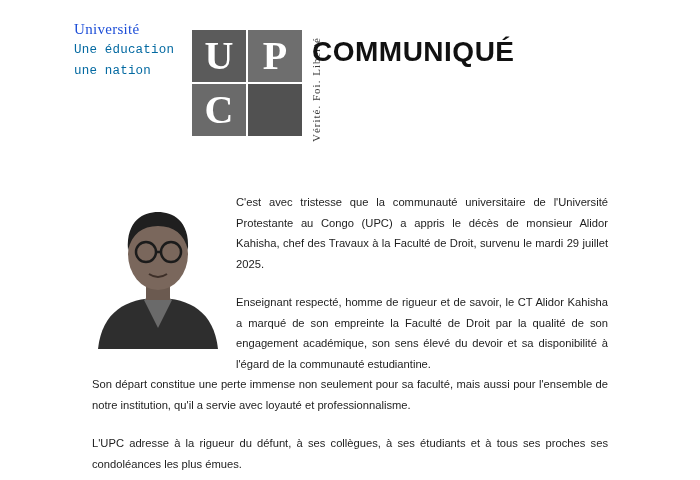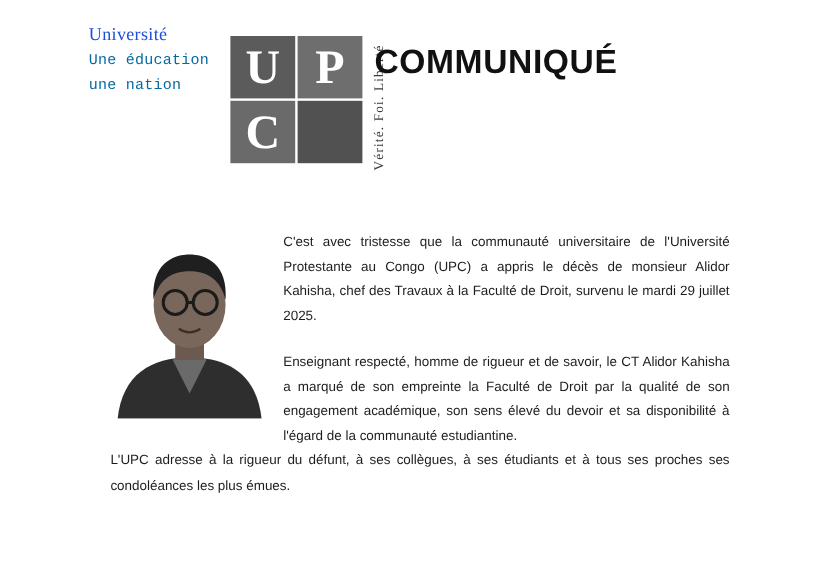--- a/index.html
+++ b/index.html
@@ -198,16 +198,17 @@
       <path d="M57 80 Q66 86 75 80" fill="none" stroke="#3d2f28" stroke-width="2"></path>
     </svg>
   </div>
 
   <div class="col-right">
     <p class="para">C'est avec tristesse que la communauté universitaire de l'Université Protestante au Congo (UPC) a appris le décès de monsieur Alidor Kahisha, chef des Travaux à la Faculté de Droit, survenu le mardi 29 juillet 2025.</p>
     <p class="para">Enseignant respecté, homme de rigueur et de savoir, le CT Alidor Kahisha a marqué de son empreinte la Faculté de Droit par la qualité de son engagement académique, son sens élevé du devoir et sa disponibilité à l'égard de la communauté estudiantine.</p>
   </div>
 
   <div class="col-full">
+    <p class="para">Son départ constitue une perte immense non seulement pour sa faculté, mais aussi pour l'ensemble de notre institution, qu'il a servie avec loyauté et professionnalisme.</p>
     <p class="para">L'UPC adresse à la rigueur du défunt, à ses collègues, à ses étudiants et à tous ses proches ses condoléances les plus émues.</p>
   </div>
 
 </div>
 
 </body></html>

